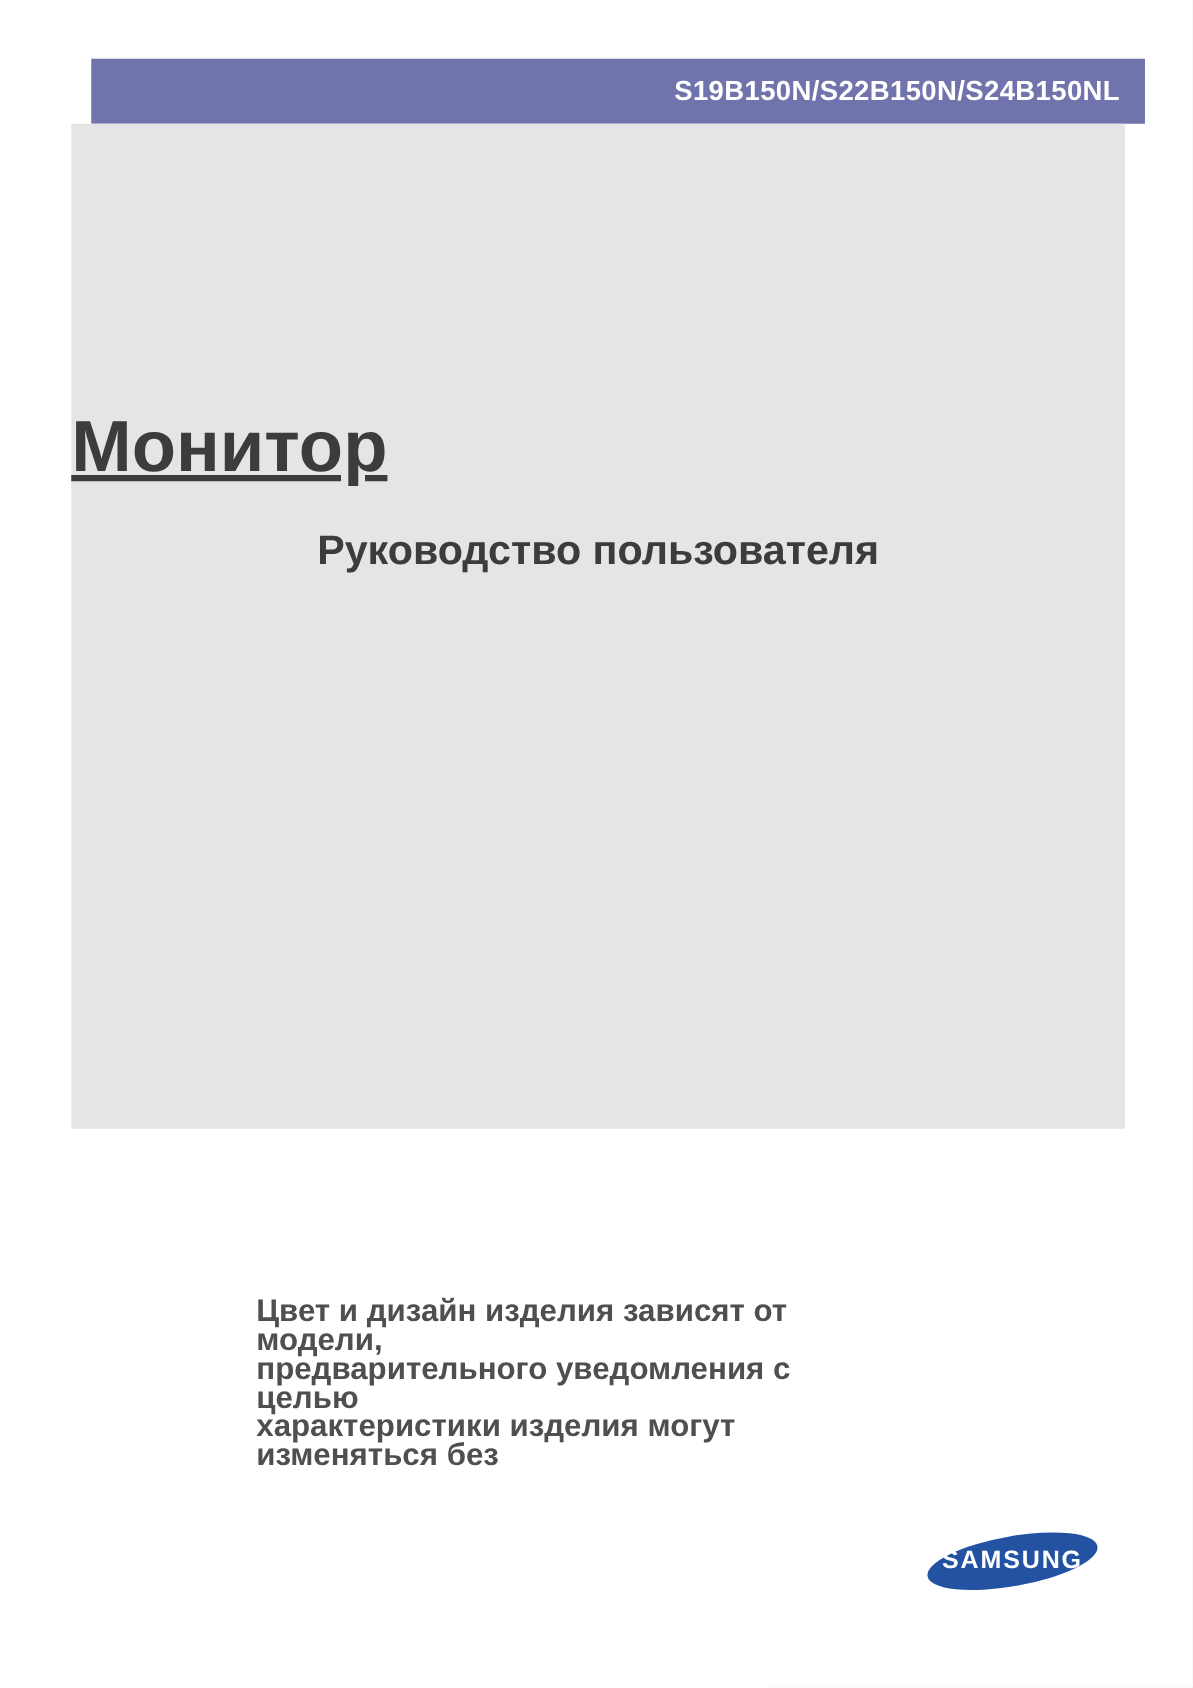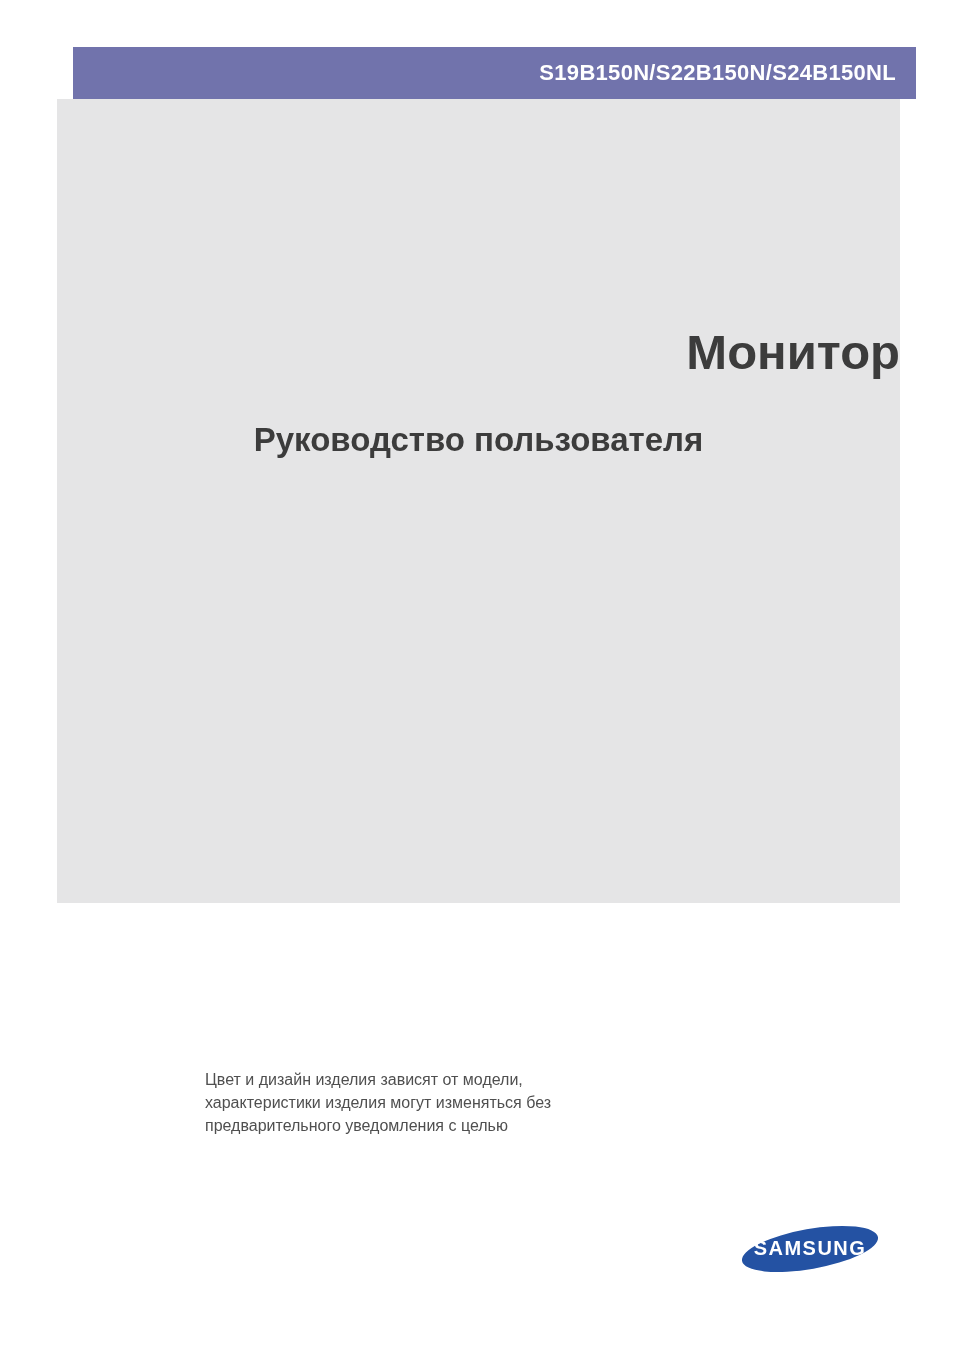--- a/index.html
+++ b/index.html
@@ -44,47 +44,49 @@
     top: 99px;
     width: 843px;
     height: 804px;
     background: var(--panel, #e5e5e6);
   }
   .cover-title {
     position: absolute;
     left: 0;
     top: 223px;
     width: 100%;
-    text-align: right;
-    font-size: 49px;
+    text-align: left;
+    font-size: 58px;
     line-height: 1.25;
     font-weight: bold;
     color: var(--title-text, #3c3c3c);
+    text-decoration: underline;
   }
   .cover-subtitle {
     position: absolute;
     left: 0;
     top: 289px;
     width: 100%;
     text-align: center;
     font-size: 33px;
     line-height: 1.25;
     font-weight: bold;
     color: var(--title-text, #3c3c3c);
     margin-top: 31px;
   }
   
   .notice {
     position: absolute;
     left: 205px;
-    top: 1068px;
+    top: 1038px;
     width: 480px;
-    font-size: 16px;
+    font-size: 25px;
     line-height: 23px;
     color: var(--body-text, #4f4f4f);
+    font-weight: bold;
   }
   
   .logo {
     position: absolute;
     left: 737px;
     top: 1221px;
     width: 146px;
     height: 55px;
   }
   .logo-ellipse {
@@ -123,22 +125,22 @@
     <span class="band-text">S19B150N/S22B150N/S24B150NL</span>
   </div>
 
   <div class="panel">
     <div class="cover-title">Монитор</div>
     <div class="cover-subtitle">Руководство пользователя</div>
   </div>
 
   <div class="notice">
     <div>Цвет и дизайн изделия зависят от модели,</div>
+    <div>предварительного уведомления с целью</div>
     <div>характеристики изделия могут изменяться без</div>
-    <div>предварительного уведомления с целью</div>
   </div>
 
   <div class="logo">
     <div class="logo-ellipse"></div>
     <div class="logo-text">SAMSUNG</div>
   </div>
 
 </div>
 
 </body></html>

